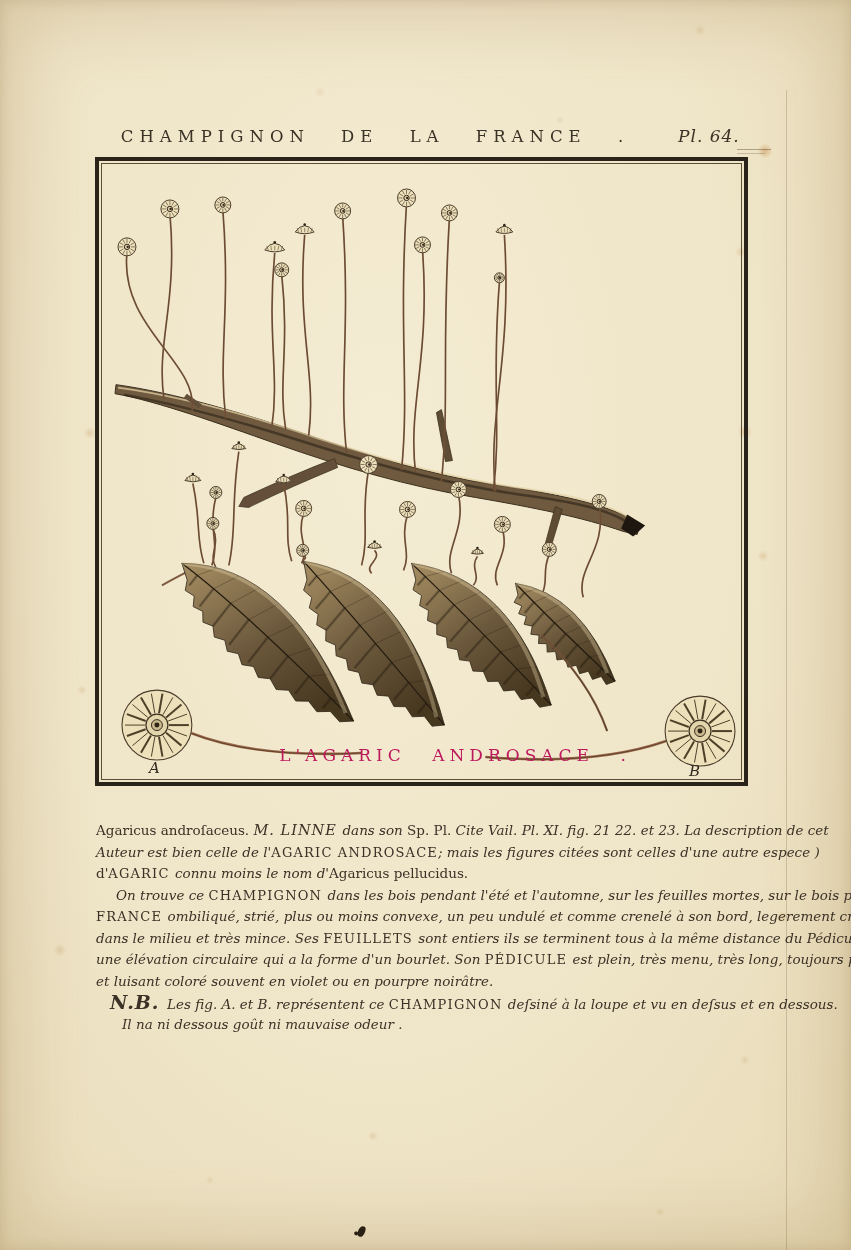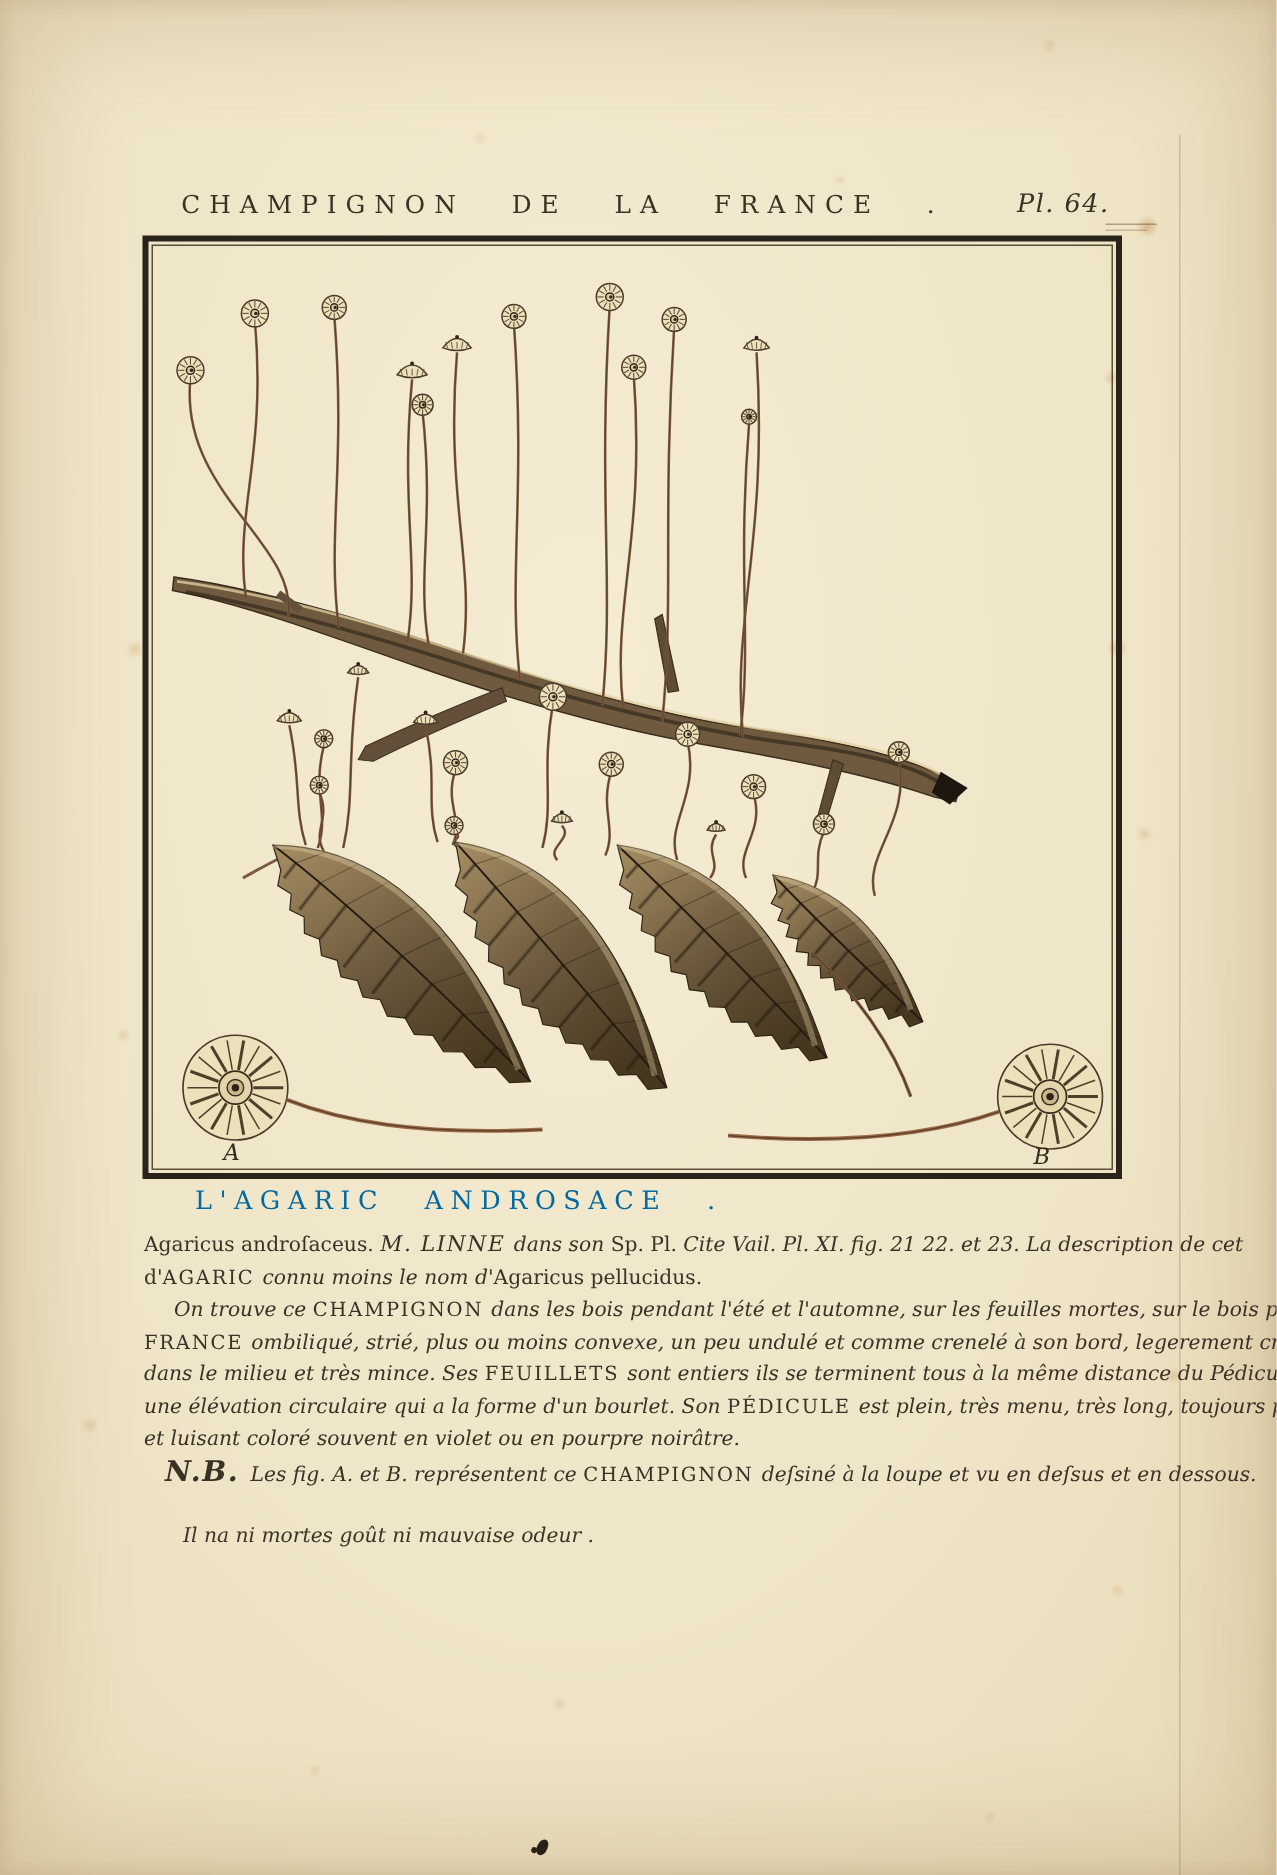--- a/index.html
+++ b/index.html
@@ -34,22 +34,22 @@
     font-size:16.5px;letter-spacing:6px;word-spacing:20px;color:#3b3226;}
   .plate-label{position:absolute;left:678px;top:126px;font-size:17px;font-style:italic;
     letter-spacing:1px;color:#3b3226;}
   .plate-frame{position:absolute;left:95px;top:157px;width:653px;height:629px;
     box-sizing:border-box;border:4px solid #29231a;background:transparent;}
   .plate-frame .inner-rule{position:absolute;inset:2px;border:1px solid rgba(74,62,40,.9);}
   .plate-frame svg{position:absolute;left:5px;top:5px;}
   .fig-letter{position:absolute;font-style:italic;font-size:15px;color:#332b1f;letter-spacing:1px;}
   .fig-letter.a{left:50px;top:598px;}
   .fig-letter.b{left:590px;top:601px;}
-  .plate-title{position:absolute;left:130px;top:791px;width:650px;
-    font-size:17px;letter-spacing:5px;word-spacing:16px;color:#0369a1;}
+  .plate-title{position:absolute;left:130px;top:745px;width:650px;text-align:center;
+    font-size:17px;letter-spacing:5px;word-spacing:16px;color:#be185d;}
   .description{position:absolute;left:96px;top:820px;width:672px;color:#3b3126;
     font-size:13.5px;line-height:21.5px;white-space:nowrap;}
   .tline{height:21.5px;}
   .indent-0{padding-left:0;}
   .indent-1{padding-left:20px;}
   .indent-2{padding-left:14px;}
   .seg-r{font-style:normal;}
   .seg-i{font-style:italic;}
   .seg-c{font-style:normal;font-size:13px;letter-spacing:1.2px;}
   .seg-ic{font-style:italic;font-size:14.5px;letter-spacing:1px;}
@@ -659,22 +659,23 @@
         <path d="M563,576 C517,592 457,598 382,592" fill="none" stroke="rgba(40,25,12,.55)" stroke-width=".9"></path>
       </g>
     </svg>
   <span class="fig-letter a">A</span>
   <span class="fig-letter b">B</span>
 </div>
 
 <div class="plate-title">L'AGARIC ANDROSACE .</div>
 <div class="description">
     <div class="tline indent-0"><span class="seg-r">Agaricus androſaceus. </span><span class="seg-ic">M. LINNE </span><span class="seg-i">dans son </span><span class="seg-r">Sp. Pl. </span><span class="seg-i">Cite Vail. Pl. XI. fig. 21 22. et 23. La description de cet</span></div>
+    <div class="tline indent-0"><span class="seg-i">Auteur est bien celle de l'</span><span class="seg-c">AGARIC ANDROSACE</span><span class="seg-i">; mais les figures citées sont celles d'une autre espece )</span></div>
     <div class="tline indent-0"><span class="seg-r">d'</span><span class="seg-c">AGARIC </span><span class="seg-i">connu moins le nom d'</span><span class="seg-r">Agaricus pellucidus.</span></div>
     <div class="tline indent-1"><span class="seg-i">On trouve ce </span><span class="seg-c">CHAMPIGNON </span><span class="seg-i">dans les bois pendant l'été et l'automne, sur les feuilles mortes, sur le bois pourri.</span></div>
     <div class="tline indent-0"><span class="seg-c">FRANCE </span><span class="seg-i">ombiliqué, strié, plus ou moins convexe, un peu undulé et comme crenelé à son bord, legerement creux</span></div>
     <div class="tline indent-0"><span class="seg-i">dans le milieu et très mince. Ses </span><span class="seg-c">FEUILLETS </span><span class="seg-i">sont entiers ils se terminent tous à la même distance du Pédicule, sur</span></div>
     <div class="tline indent-0"><span class="seg-i">une élévation circulaire qui a la forme d'un bourlet. Son </span><span class="seg-c">PÉDICULE </span><span class="seg-i">est plein, très menu, très long, toujours poli</span></div>
     <div class="tline indent-0"><span class="seg-i">et luisant coloré souvent en violet ou en pourpre noirâtre.</span></div>
     <div class="tline indent-2"><span class="seg-nb">N.B. </span><span class="seg-i">Les fig. A. et B. représentent ce </span><span class="seg-c">CHAMPIGNON </span><span class="seg-i">deſsiné à la loupe et vu en deſsus et en dessous.</span></div>
   </div>
-<div class="footnote">Il na ni mortes goût ni mauvaise odeur .</div>
+<div class="footnote">Il na ni dessous goût ni mauvaise odeur .</div>
 <div class="ink-blot"></div>
 
 </body></html>

